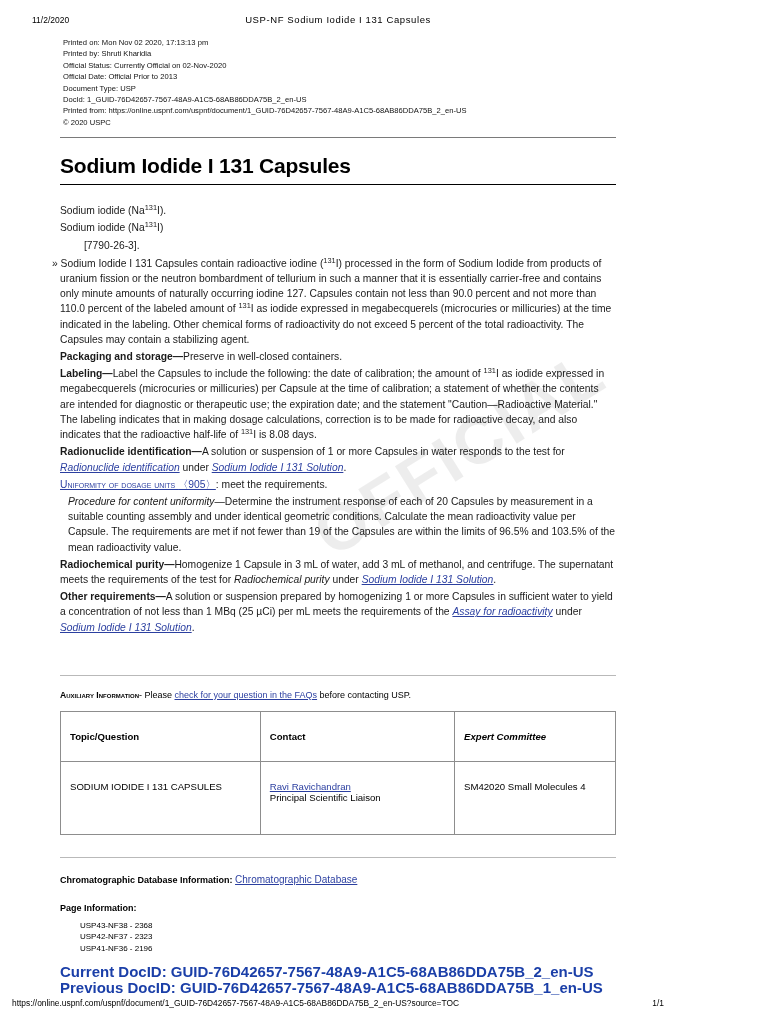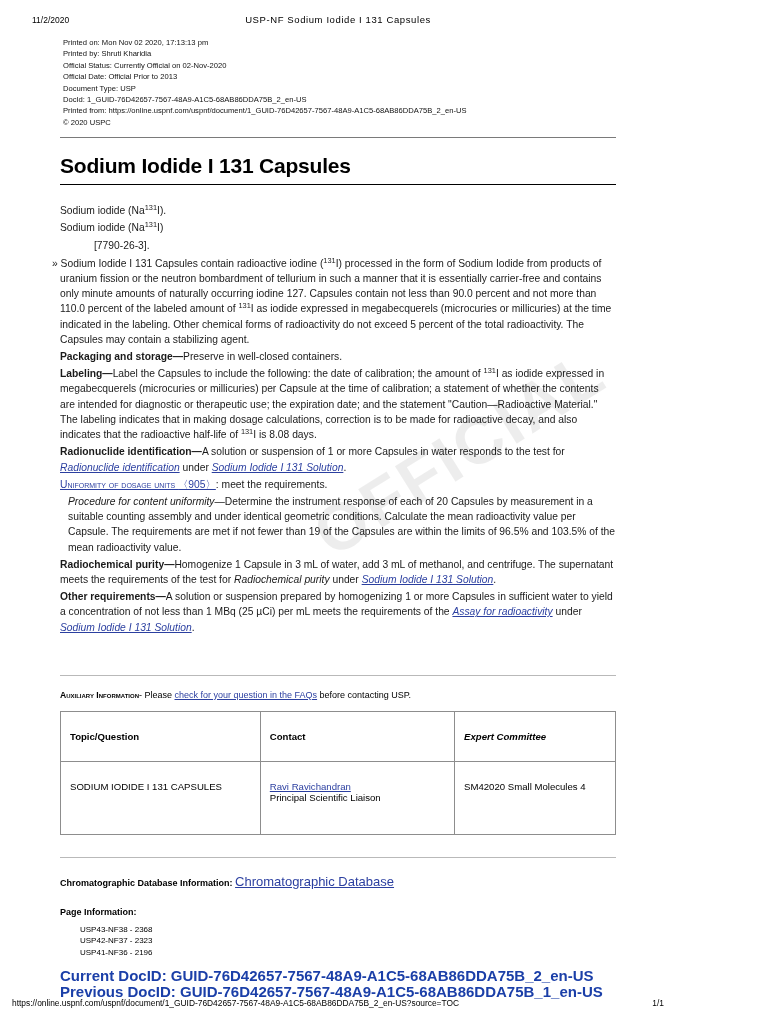--- a/index.html
+++ b/index.html
@@ -166,21 +166,21 @@
 
   .chrom {
     font-size: 9px;
     font-weight: bold;
     margin-top: 16px;
   }
   .chrom .chrom-link {
     font-weight: normal;
     color: #2b3fa0;
     text-decoration: underline;
-    font-size: 13px;
+    font-size: 10px;
   }
 
   .pageinfo-title {
     font-size: 9px;
     font-weight: bold;
     margin-top: 18px;
   }
   .pageinfo-list {
     font-size: 8px;
     line-height: 11.5px;
@@ -244,21 +244,21 @@
     <hr class="title-rule">
 
     <div class="watermark">OFFICIAL</div>
 
     <div class="body-text">
 
       <p class="indent-1"><span>Sodium iodide (Na</span><sup>131</sup><span>I).</span></p>
 
       <p class="indent-1"><span>Sodium iodide (Na</span><sup>131</sup><span>I)</span></p>
 
-      <p style="margin-left:34px">[7790-26-3].</p>
+      <p style="margin-left:24px">[7790-26-3].</p>
 
       <p class="hang" style="margin-top:3px"><span>»</span> <span>Sodium Iodide I 131 Capsules contain radioactive iodine (</span><sup>131</sup><span>I) processed in the form of Sodium Iodide from products of uranium fission or the neutron bombardment of tellurium in such a manner that it is essentially carrier-free and contains only minute amounts of naturally occurring iodine 127. Capsules contain not less than 90.0 percent and not more than 110.0 percent of the labeled amount of </span><sup>131</sup><span>I as iodide expressed in megabecquerels (microcuries or millicuries) at the time indicated in the labeling. Other chemical forms of radioactivity do not exceed 5 percent of the total radioactivity. The Capsules may contain a stabilizing agent.</span></p>
 
       <p class="gap-para"><b>Packaging and storage—</b><span>Preserve in well-closed containers.</span></p>
 
       <p><b>Labeling—</b><span>Label the Capsules to include the following: the date of calibration; the amount of </span><sup>131</sup><span>I as iodide expressed in megabecquerels (microcuries or millicuries) per Capsule at the time of calibration; a statement of whether the contents are intended for diagnostic or therapeutic use; the expiration date; and the statement "Caution—Radioactive Material." The labeling indicates that in making dosage calculations, correction is to be made for radioactive decay, and also indicates that the radioactive half-life of </span><sup>131</sup><span>I is 8.08 days.</span></p>
 
       <p><b>Radionuclide identification—</b><span>A solution or suspension of 1 or more Capsules in water responds to the test for </span><a class="link" href="#">Radionuclide identification</a><span> under </span><a class="link" href="#">Sodium Iodide I 131 Solution</a><span>.</span></p>
 
       <p><a class="smallcaps sc-link" href="#">Uniformity of dosage units </a><a class="sc-link" href="#">〈905〉</a><span>: meet the requirements.</span></p>

